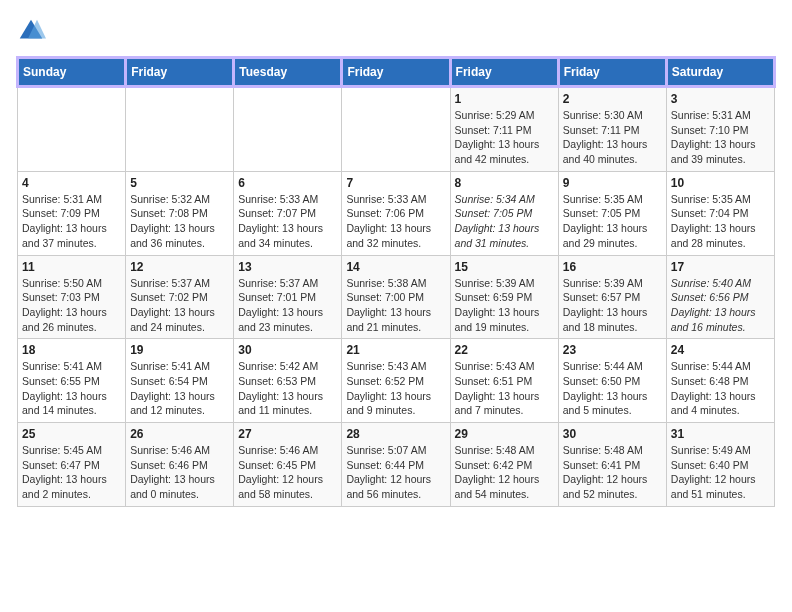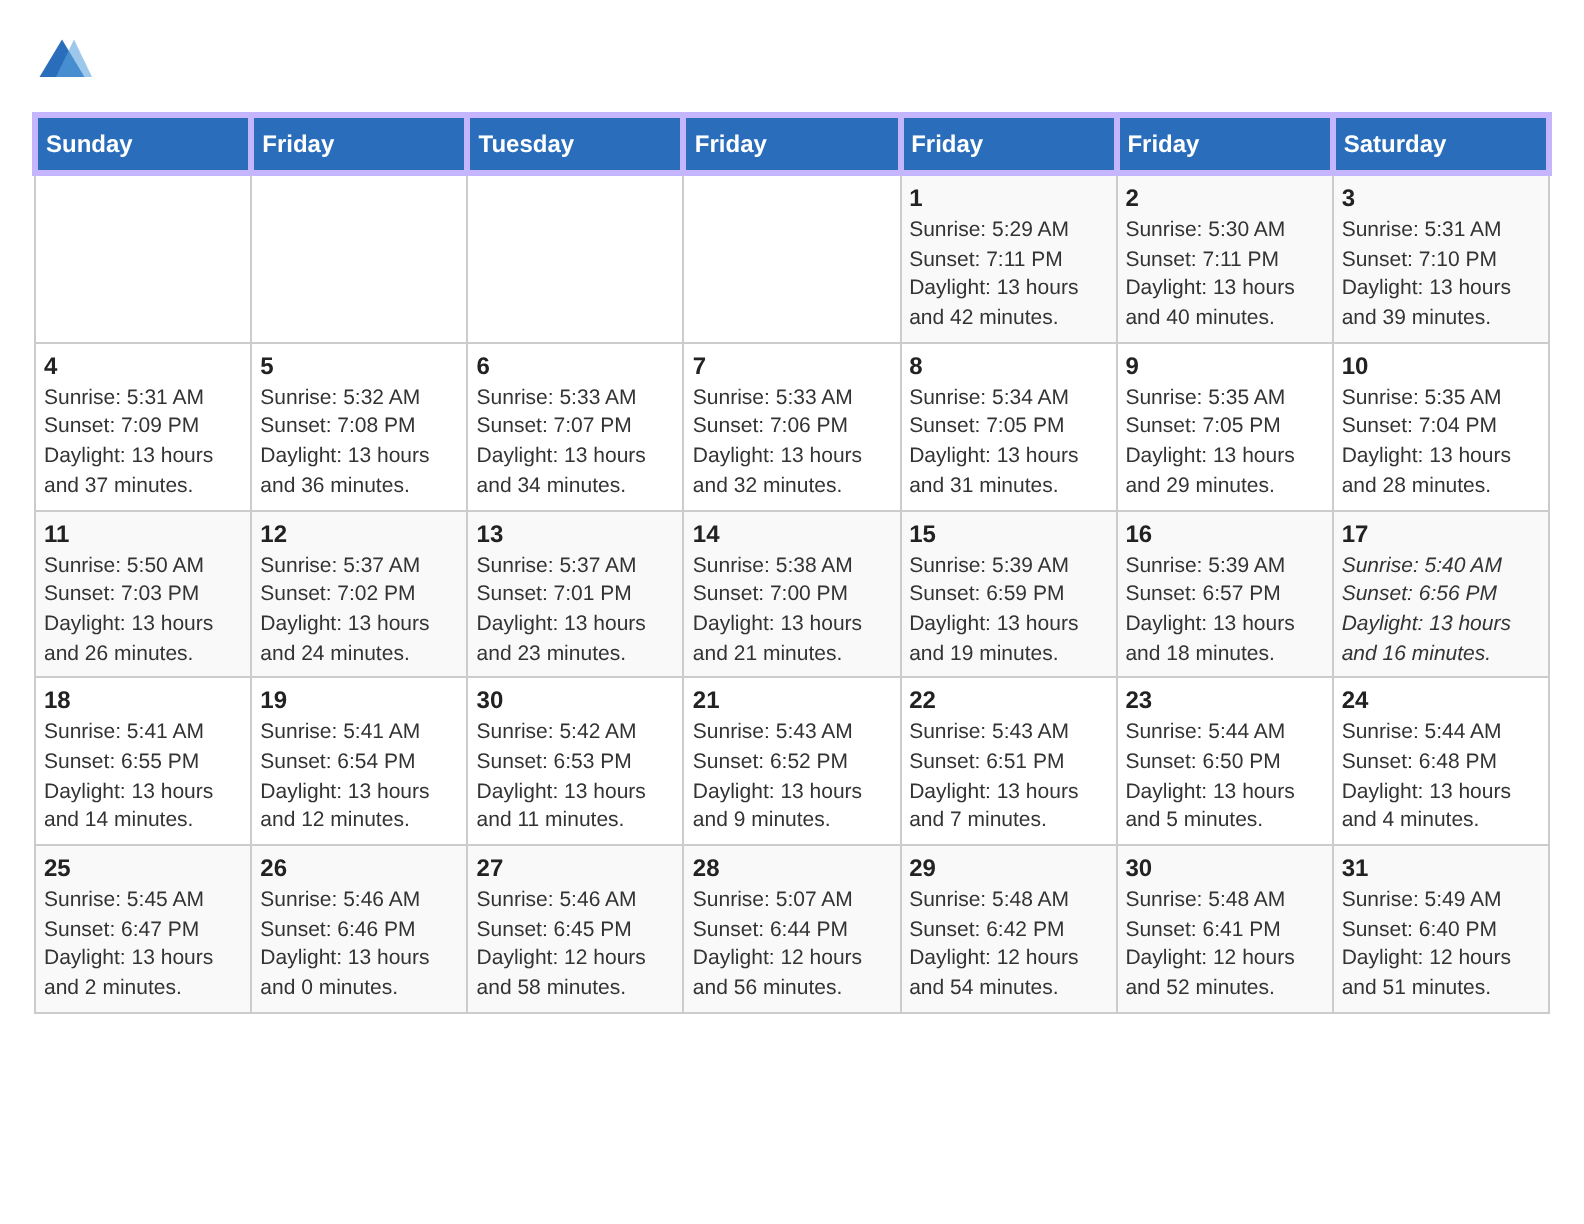--- a/index.html
+++ b/index.html
@@ -176,21 +176,21 @@
         </td>
         <td>
           <div class="day-num">7</div>
           <div class="day-info" style="white-space: pre-line;">Sunrise: 5:33 AM
 Sunset: 7:06 PM
 Daylight: 13 hours
 and 32 minutes.</div>
         </td>
         <td>
           <div class="day-num">8</div>
-          <div class="day-info" style="white-space: pre-line;">Sunrise: 5:34 AM
+          <div class="day-info" style="white-space: pre-line; font-style: italic;">Sunrise: 5:34 AM
 Sunset: 7:05 PM
 Daylight: 13 hours
 and 31 minutes.</div>
         </td>
         <td>
           <div class="day-num">9</div>
           <div class="day-info" style="white-space: pre-line;">Sunrise: 5:35 AM
 Sunset: 7:05 PM
 Daylight: 13 hours
 and 29 minutes.</div>

